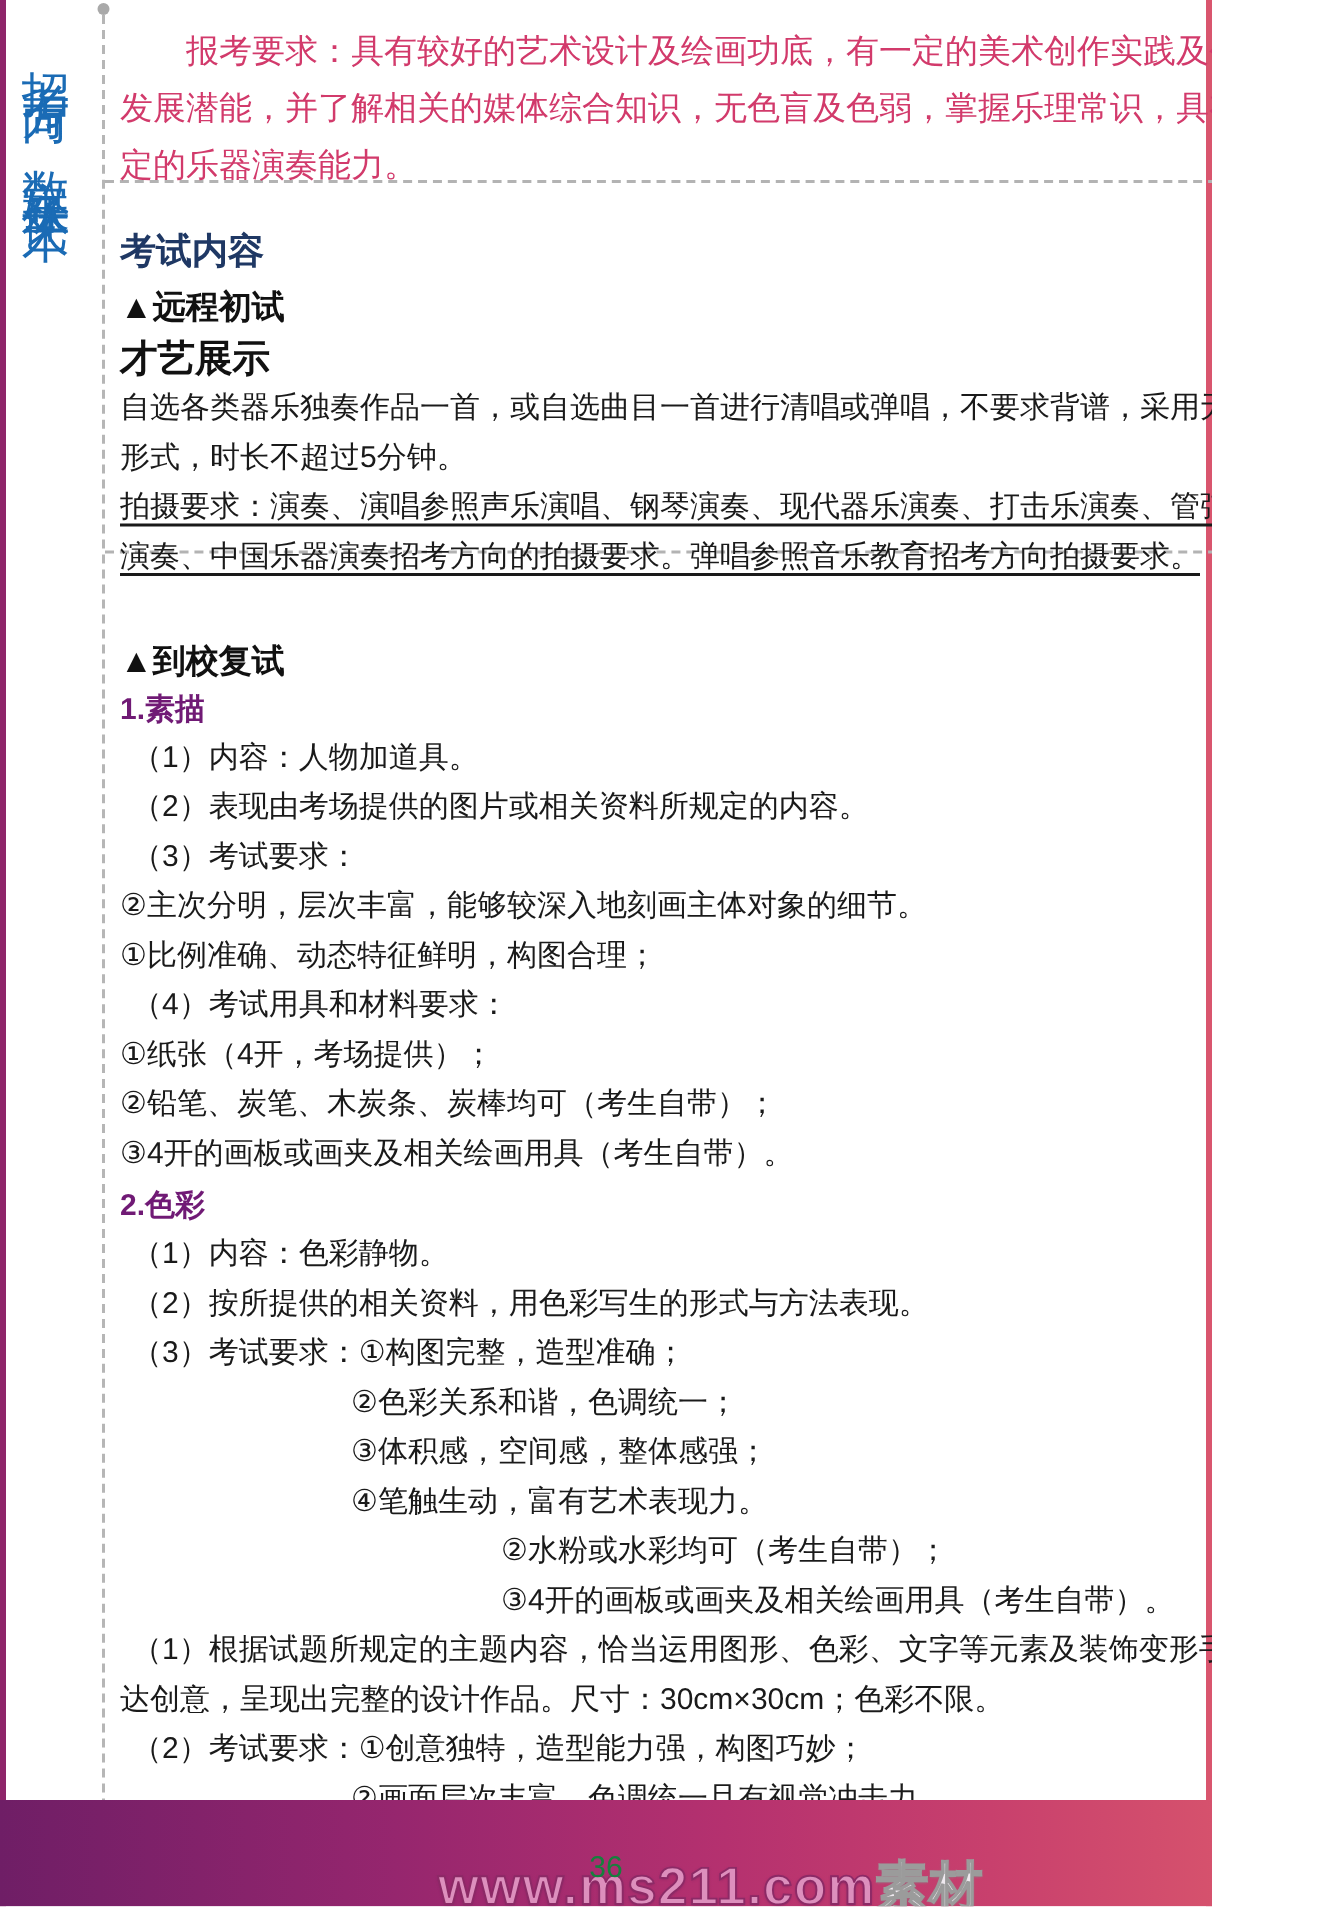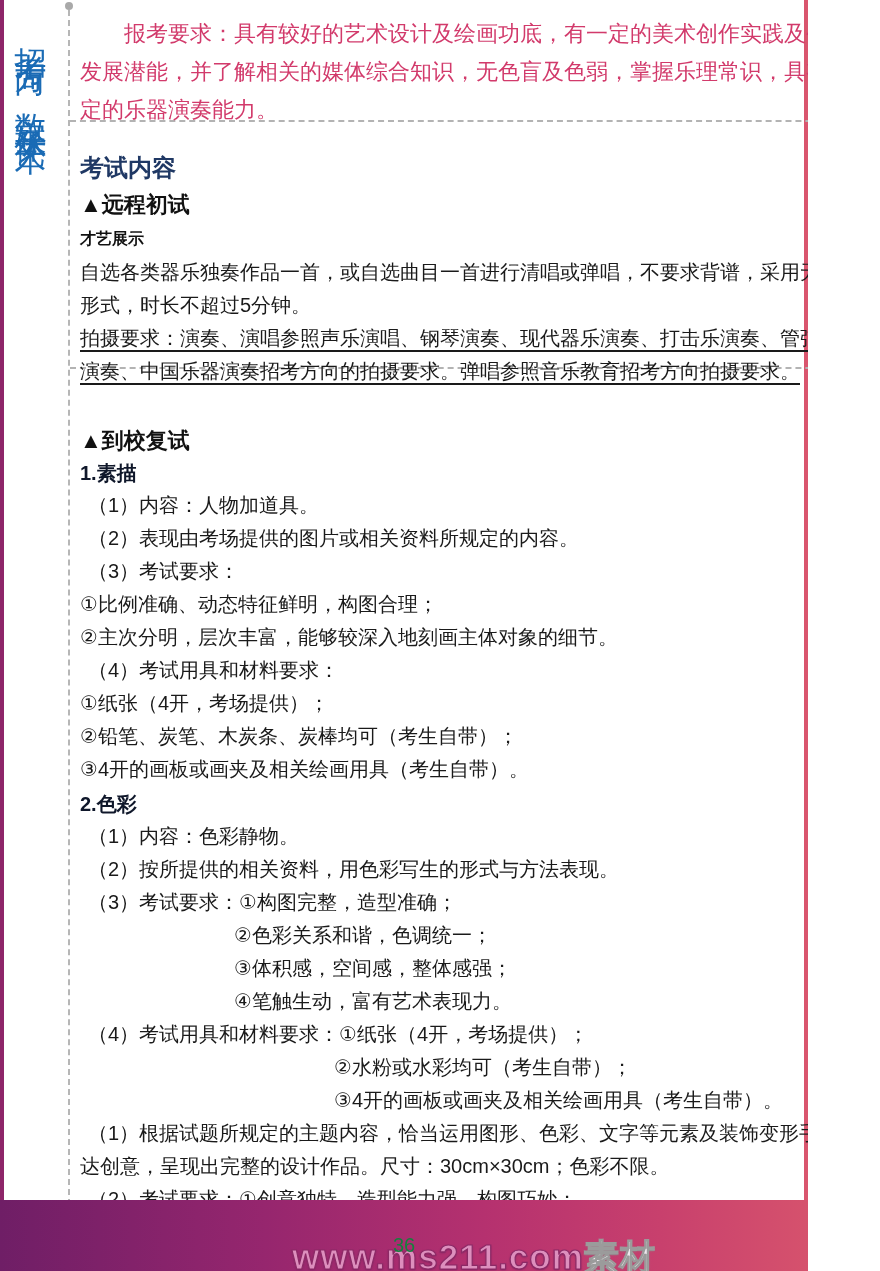--- a/index.html
+++ b/index.html
@@ -25,26 +25,26 @@
   .hdash .dash-line{flex:1;border-top:2px dashed #b3b3b3;}
   .hdash .arrow-head{width:9px;height:9px;border-top:2px solid #9a9a9a;border-right:2px solid #9a9a9a;
     transform:rotate(45deg);margin-left:-6px;}
   .hdash.one{top:115px;}
   .hdash.two{top:362px;}
   
   .content{position:absolute;left:80px;top:0;width:790px;}
   .intro{margin:0;padding-top:15px;font-size:22px;line-height:38px;color:#d23a6b;text-indent:44px;}
   .exam-title{margin:25px 0 0;font-size:24px;line-height:28px;color:#1f3864;font-weight:bold;}
   .h-remote{margin:9px 0 0;font-size:22px;line-height:28px;font-weight:bold;color:#111;}
-  .h-sub{margin:7px 0 0;font-size:16px;line-height:26px;font-weight:bold;color:#111;}
+  .h-sub{margin:7px 0 0;font-size:25px;line-height:26px;font-weight:bold;color:#111;}
   .body-p{margin:0;font-size:20px;line-height:33px;color:#1a1a1a;}
   .body-p.first{margin-top:4px;}
   .underlined{text-decoration:underline;text-underline-offset:5px;text-decoration-thickness:1.5px;}
   .h-campus{margin:39px 0 0;font-size:22px;line-height:28px;font-weight:bold;color:#111;}
-  .num-title{margin:3px 0 0;font-size:20px;line-height:31px;font-weight:bold;color:#0f172a;}
+  .num-title{margin:3px 0 0;font-size:20px;line-height:31px;font-weight:bold;color:#701a75;}
   .ind-paren{text-indent:8px;}
   .ind-mid{margin-left:154px;}
   .ind-deep{margin-left:254px;}
   
   .footer-bar{position:absolute;left:0;bottom:0;width:880px;height:71px;
     background:linear-gradient(90deg,#6f1e66 0%,#96266e 30%,#b5316f 55%,#c8406d 75%,#dc5a6d 100%);}
   .page-number{position:absolute;left:0;bottom:14px;width:100%;text-align:center;
     font-size:20px;color:#15803d;}
   .watermark{position:absolute;left:292px;top:1234px;font-size:35px;font-weight:bold;
     letter-spacing:1px;white-space:nowrap;font-family:"Liberation Sans",sans-serif;}
@@ -87,35 +87,34 @@
     <h3 class="h-sub">才艺展示</h3>
     <p class="body-p first">自选各类器乐独奏作品一首，或自选曲目一首进行清唱或弹唱，不要求背谱，采用无伴奏形式，时长不超过5分钟。</p>
     <p class="body-p underlined">拍摄要求：演奏、演唱参照声乐演唱、钢琴演奏、现代器乐演奏、打击乐演奏、管弦乐器演奏、中国乐器演奏招考方向的拍摄要求。弹唱参照音乐教育招考方向拍摄要求。</p>
 
     <h2 class="h-campus">▲到校复试</h2>
 
     <h3 class="num-title">1.素描</h3>
     <p class="body-p ind-paren">（1）内容：人物加道具。</p>
     <p class="body-p ind-paren">（2）表现由考场提供的图片或相关资料所规定的内容。</p>
     <p class="body-p ind-paren">（3）考试要求：</p>
+    <p class="body-p">②主次分明，层次丰富，能够较深入地刻画主体对象的细节。</p>
     <p class="body-p">①比例准确、动态特征鲜明，构图合理；</p>
-    <p class="body-p">②主次分明，层次丰富，能够较深入地刻画主体对象的细节。</p>
     <p class="body-p ind-paren">（4）考试用具和材料要求：</p>
     <p class="body-p">①纸张（4开，考场提供）；</p>
     <p class="body-p">②铅笔、炭笔、木炭条、炭棒均可（考生自带）；</p>
     <p class="body-p">③4开的画板或画夹及相关绘画用具（考生自带）。</p>
 
     <h3 class="num-title">2.色彩</h3>
     <p class="body-p ind-paren">（1）内容：色彩静物。</p>
     <p class="body-p ind-paren">（2）按所提供的相关资料，用色彩写生的形式与方法表现。</p>
     <p class="body-p ind-paren">（3）考试要求：①构图完整，造型准确；</p>
     <p class="body-p ind-mid">②色彩关系和谐，色调统一；</p>
     <p class="body-p ind-mid">③体积感，空间感，整体感强；</p>
     <p class="body-p ind-mid">④笔触生动，富有艺术表现力。</p>
-    <p class="body-p ind-paren">（4）考试用具和材料要求：①纸张（4开，考场提供）；</p>
     <p class="body-p ind-deep">②水粉或水彩均可（考生自带）；</p>
     <p class="body-p ind-deep">③4开的画板或画夹及相关绘画用具（考生自带）。</p>
 
     <p class="body-p ind-paren">（1）根据试题所规定的主题内容，恰当运用图形、色彩、文字等元素及装饰变形手法表达创意，呈现出完整的设计作品。尺寸：30cm×30cm；色彩不限。</p>
     <p class="body-p ind-paren">（2）考试要求：①创意独特，造型能力强，构图巧妙；</p>
     <p class="body-p ind-mid">②画面层次丰富，色调统一且有视觉冲击力。</p>
 
   </div>
 
   <div class="footer-bar"></div>

